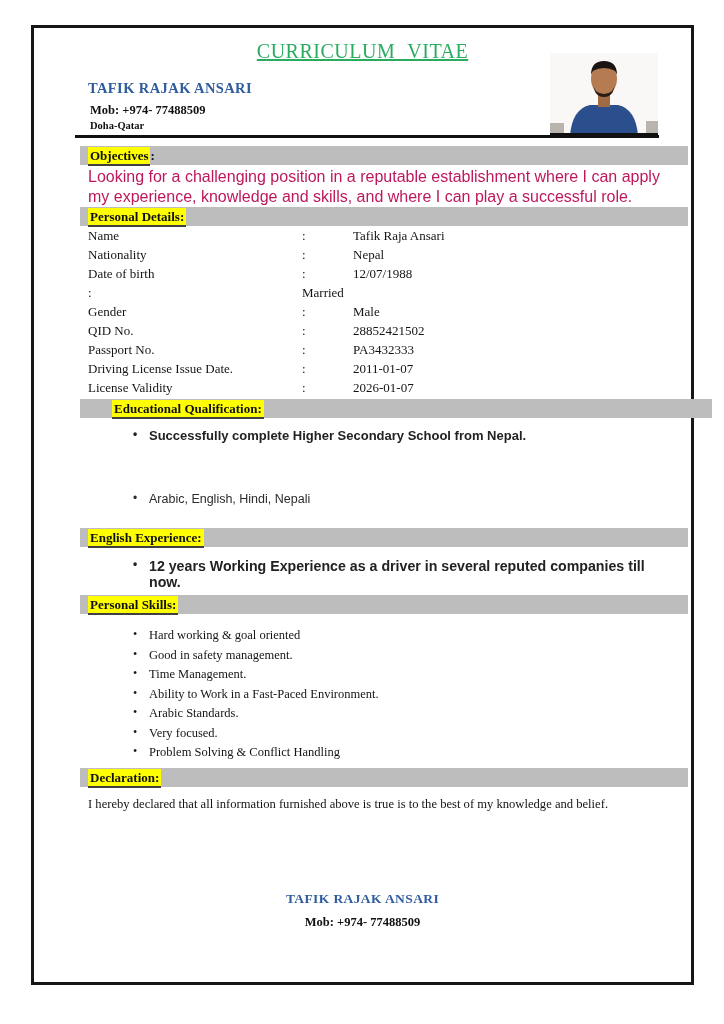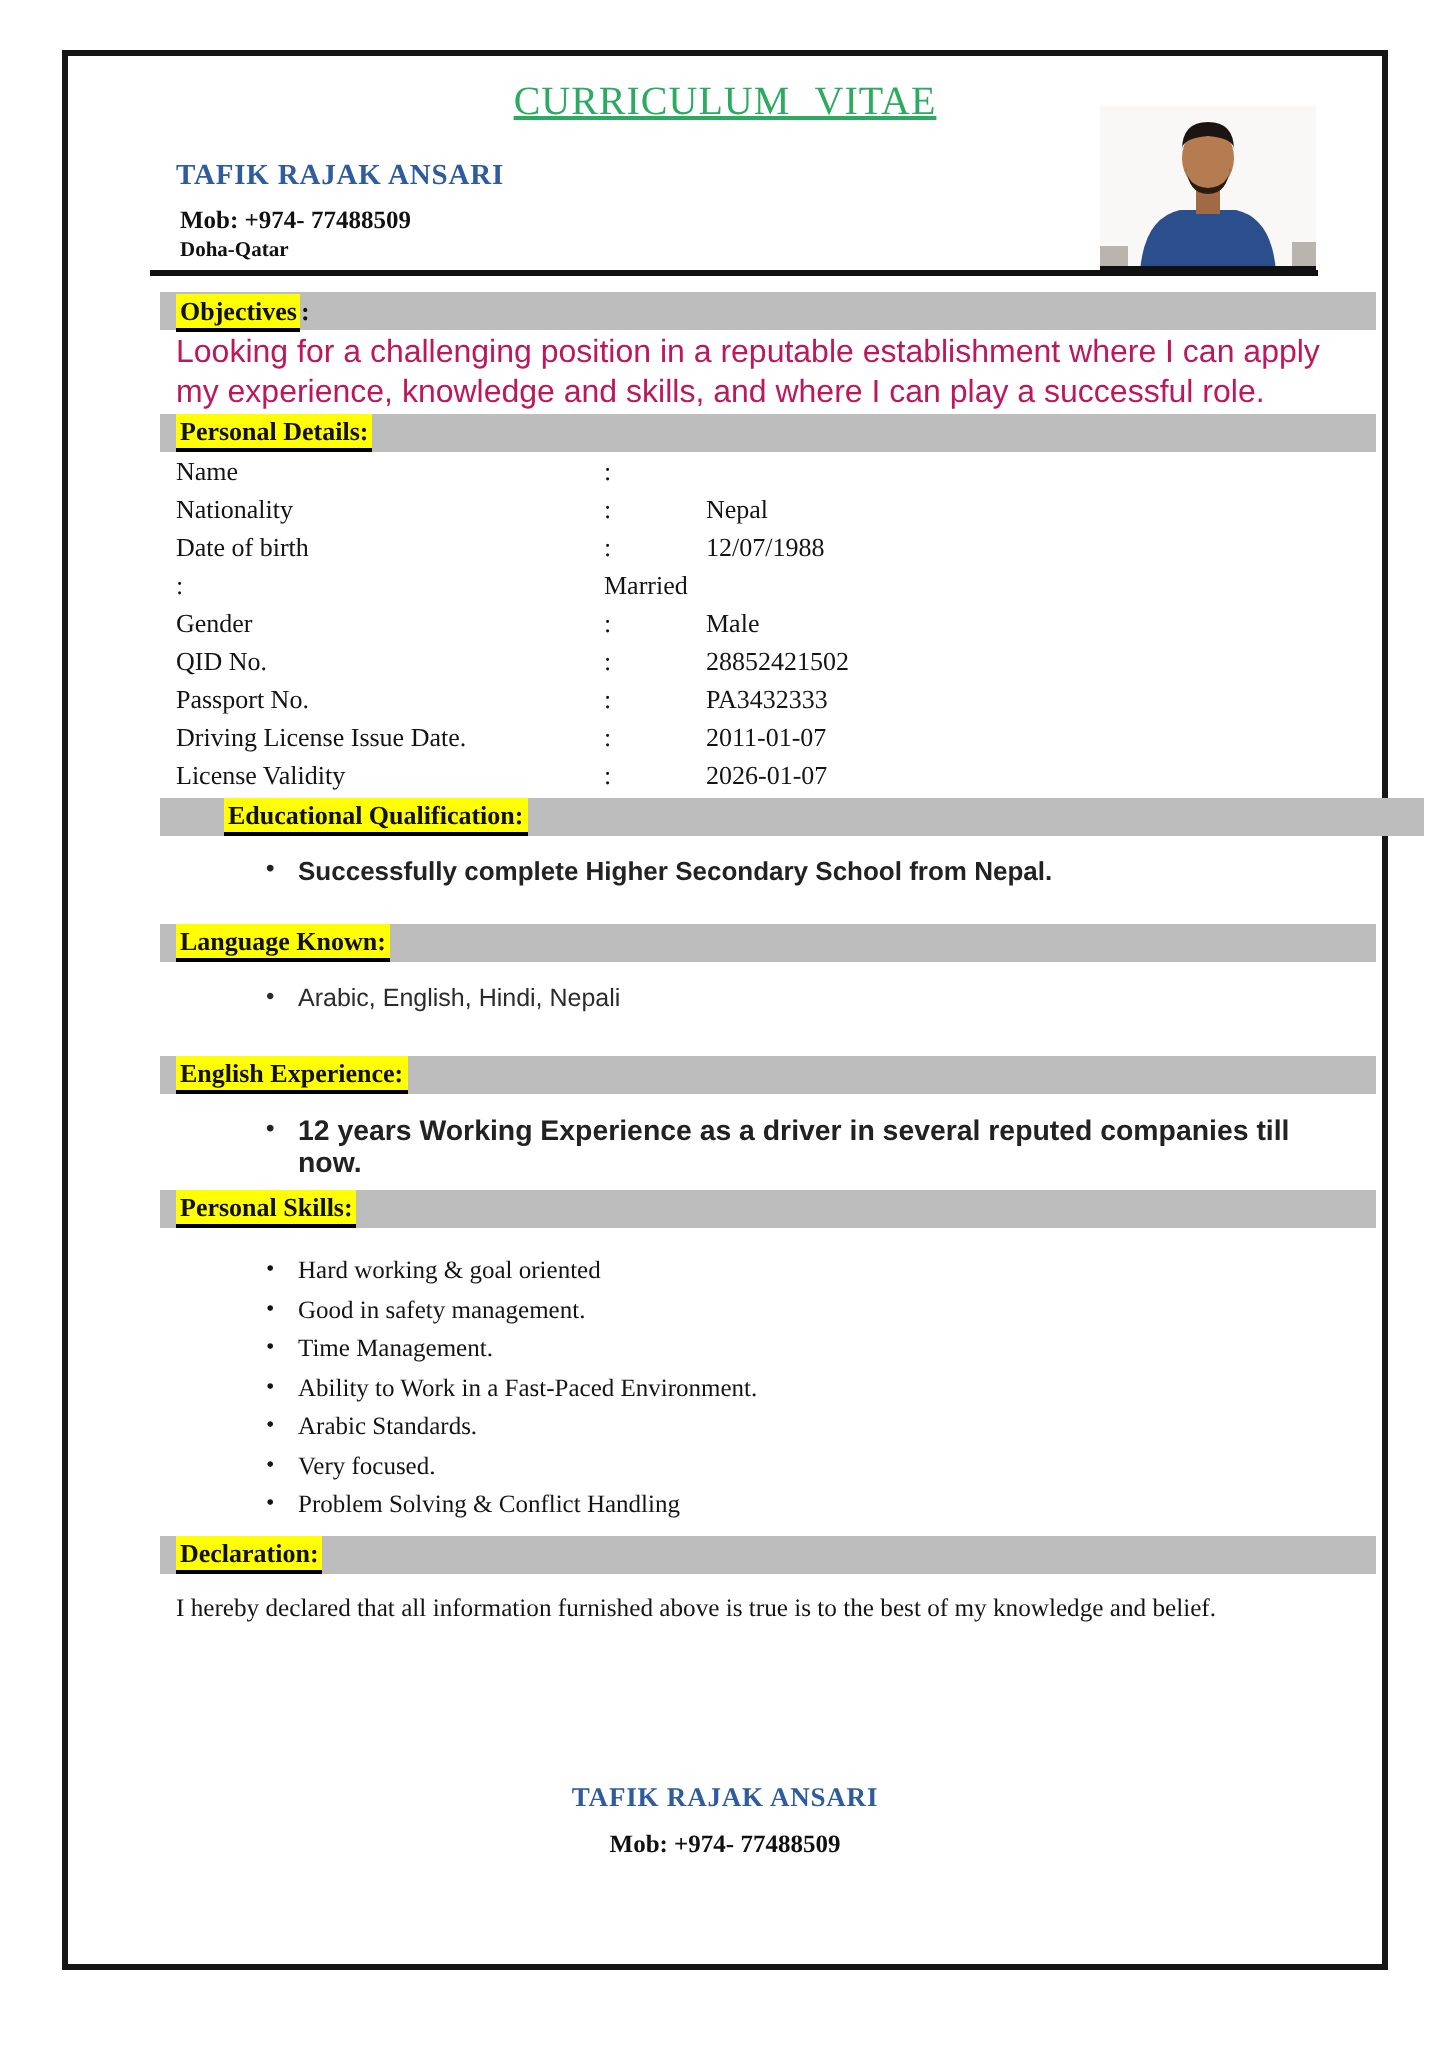--- a/index.html
+++ b/index.html
@@ -26,21 +26,21 @@
   .hdr-loc{left:56px;top:92px;font-weight:bold;font-size:10.5px;color:#111;}
   .hdr-rule{left:41px;top:107px;width:584px;height:3px;background:#111;}
   
   .photo{left:516px;top:25px;width:108px;height:83px;background:#f7f5f2;overflow:hidden;}
   .photo svg{display:block;}
   
   .bar{left:46px;width:608px;height:19px;background:#BDBDBD;white-space:nowrap;}
   .bar .hl{
     display:inline-block;margin-left:8px;padding:0 2px;height:17px;
     background:#FFFF00;color:#101010;font-weight:bold;font-size:13px;line-height:17px;
-    border-bottom:2px solid #000000;
+    border-bottom:2px solid #404040;
     font-family:"Liberation Serif","DejaVu Serif",serif;
   }
   .bar .suffix{font-weight:bold;font-size:13px;line-height:19px;color:#101010;}
   .pos-obj{top:118px;} .pos-pd{top:179px;} .pos-edu{top:371px;padding-left:24px;}
   .pos-lang{top:434px;} .pos-work{top:500px;} .pos-skill{top:567px;}
   .pos-decl{top:740px;}
   
   .obj-para{
     left:54px;top:139px;width:586px;
     font-family:"Liberation Sans","DejaVu Sans",sans-serif;
@@ -99,20 +99,21 @@
   </div>
   <div class="abs obj-para">Looking for a challenging position in a reputable establishment where I can apply my experience, knowledge and skills, and where I can play a successful role.</div>
 
   <div class="abs bar pos-pd">
     <span class="hl">Personal Details:</span>
   </div>
   <div class="abs pd-table">
     <div class="pd-row">
         <span>Name</span>
         <span>:</span>
+        <span>Tafik Raja Ansari</span>
       </div>
     <div class="pd-row">
         <span>Nationality</span>
         <span>:</span>
         <span>Nepal</span>
       </div>
     <div class="pd-row">
         <span>Date of birth</span>
         <span>:</span>
         <span>12/07/1988</span>
@@ -148,23 +149,20 @@
       </div>
   </div>
 
   <div class="abs bar pos-edu">
     <span class="hl">Educational Qualification:</span>
   </div>
   <ul class="abs blist edu-li">
     <li><span class="dot">•</span><span>Successfully complete Higher Secondary School from Nepal.</span></li>
   </ul>
 
-  <div class="abs bar pos-lang">
-    <span class="hl">Language Known:</span>
-  </div>
   <ul class="abs blist lang-li">
     <li><span class="dot">•</span><span>Arabic, English, Hindi, Nepali</span></li>
   </ul>
 
   <div class="abs bar pos-work">
     <span class="hl">English Experience:</span>
   </div>
   <ul class="abs blist work-li">
     <li><span class="dot">•</span><span>12 years Working Experience as a driver in several reputed companies till now.</span></li>
   </ul>

